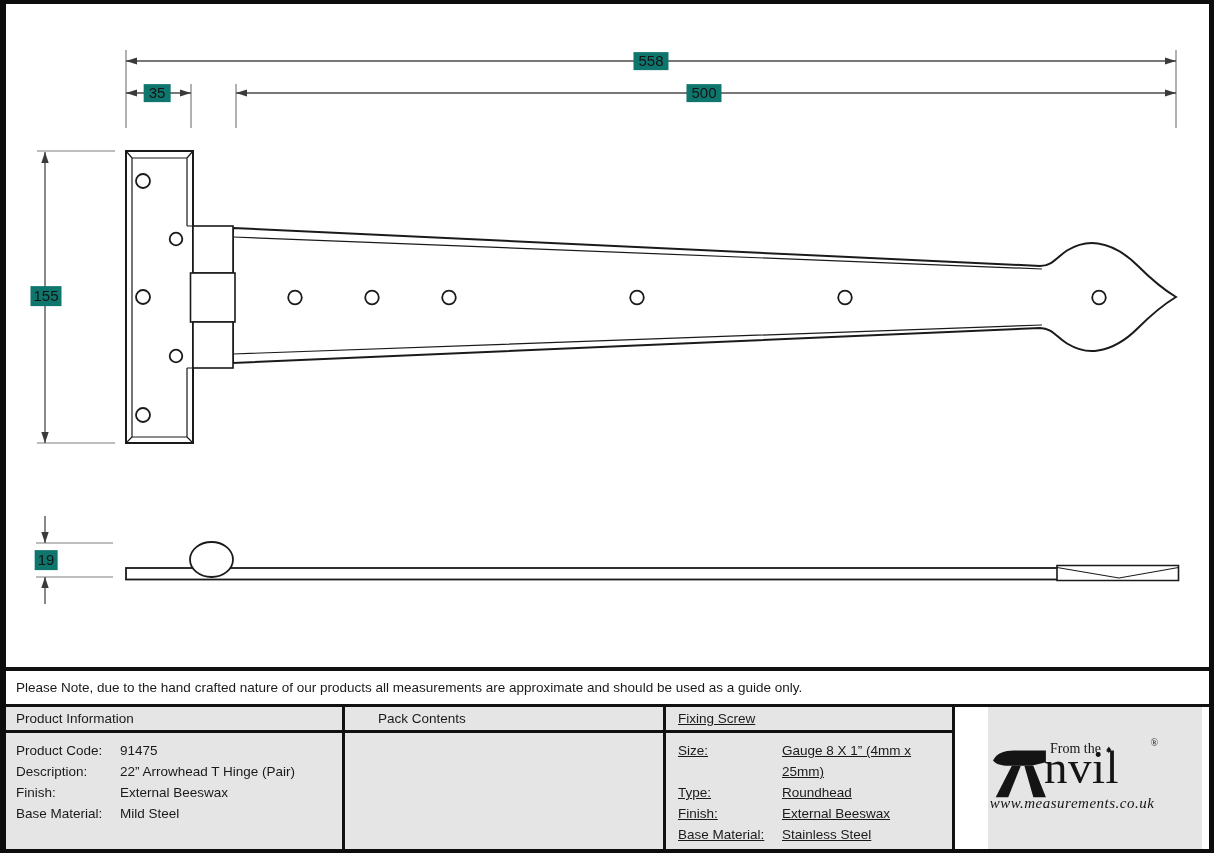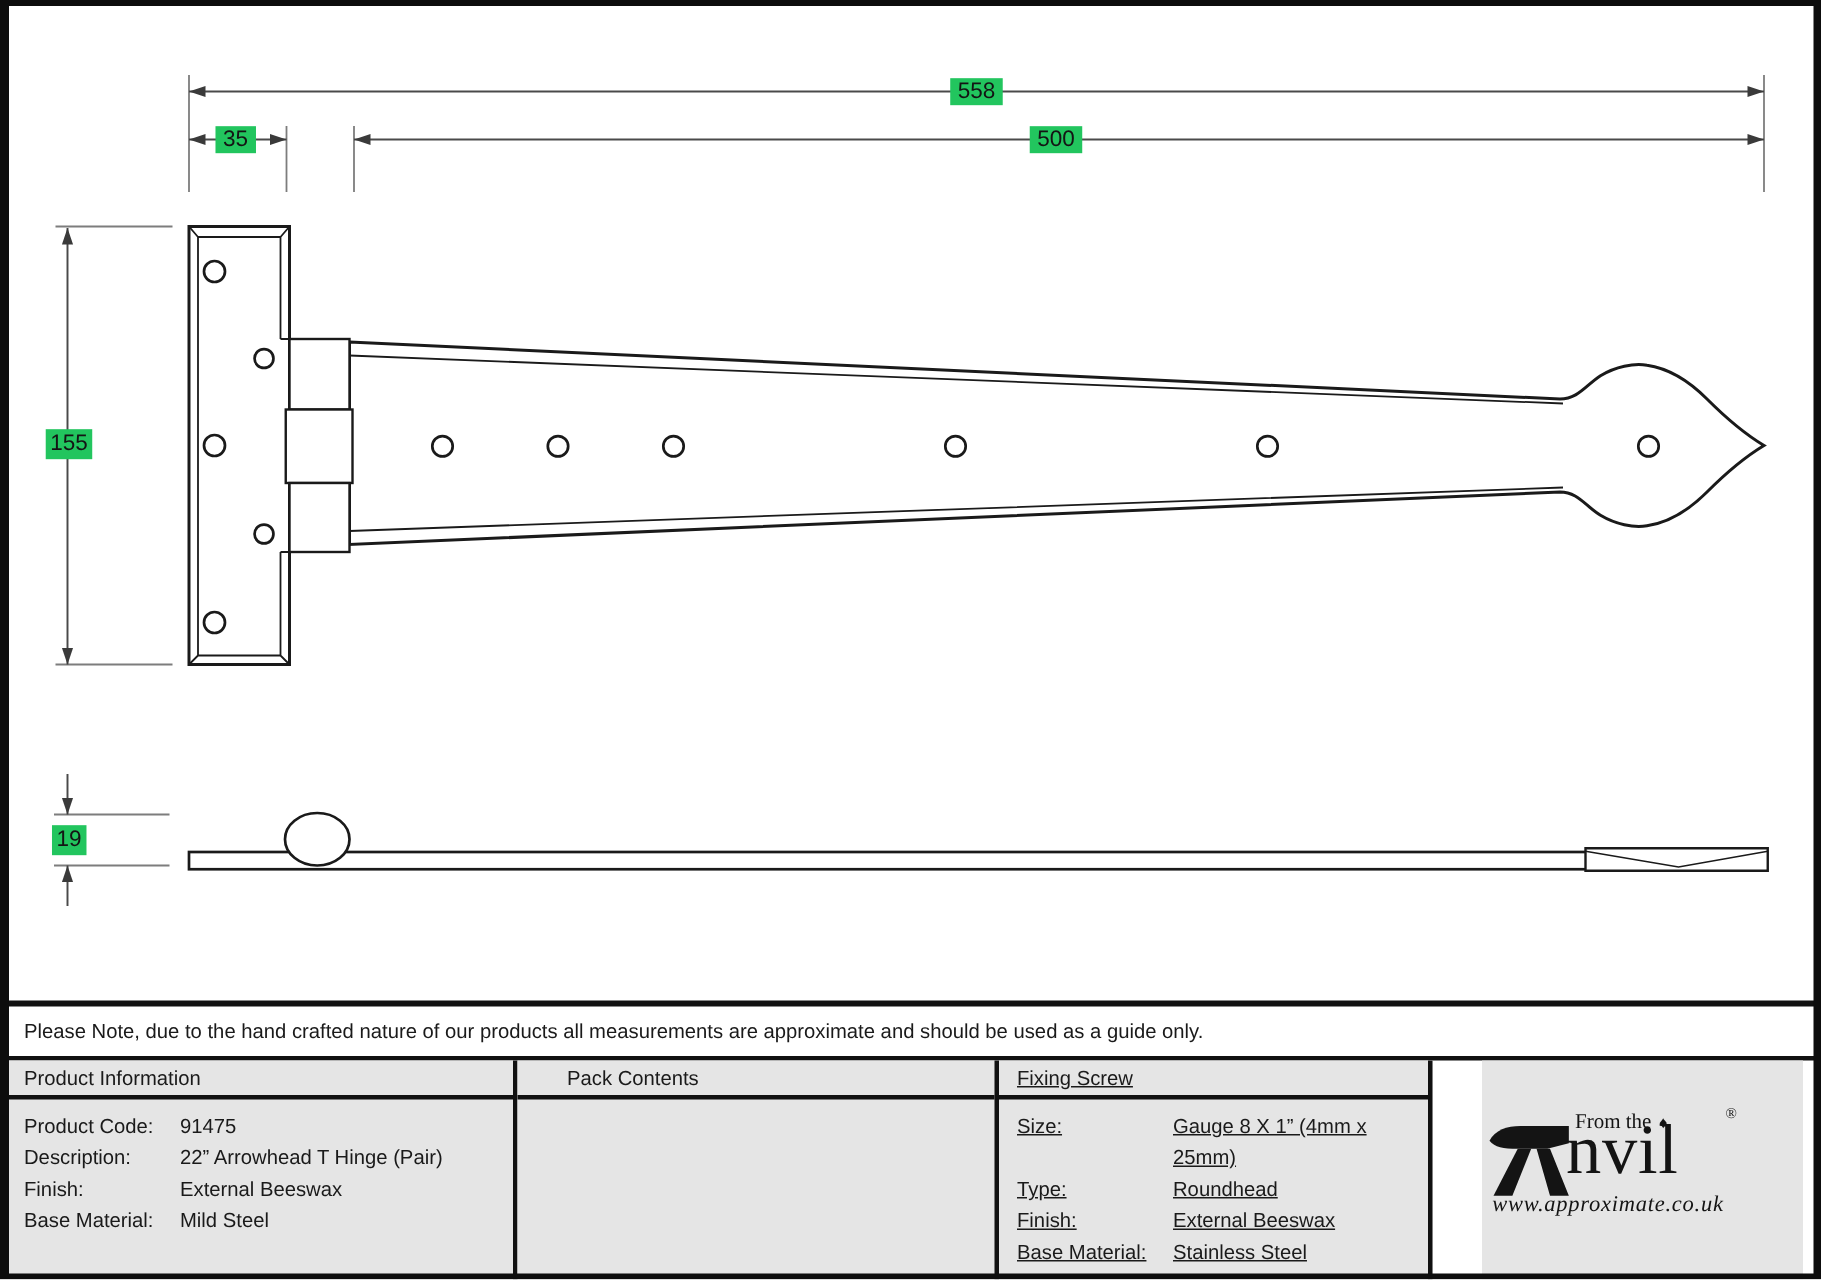--- a/index.html
+++ b/index.html
@@ -14,21 +14,21 @@
   .frame{
     position:absolute;inset:0;
     border-style:solid;border-color:#0d0d0d;
     border-width:4px 5px 4px 6px;
     z-index:30;pointer-events:none;
   }
   svg.drawing{position:absolute;left:0;top:0;z-index:1;}
   .dim{
     position:absolute;z-index:2;
     transform:translate(-50%,-50%);
-    background:#22c55e;
+    background:#0f766e;
     padding:1px 5px;
     font-size:15px;line-height:1.05;
     color:#141414;white-space:nowrap;
   }
   .dim.vertical{padding:2px 3px;}
   .note-row{
     position:absolute;left:0;top:667px;width:1214px;height:40px;
     box-sizing:border-box;
     border-top:4px solid #111;border-bottom:3px solid #111;
     background:#fff;display:flex;align-items:center;
@@ -225,18 +225,18 @@
         <svg class="logo-anvil" width="58" height="52" viewBox="0 0 64 58">
           <path fill="#141414" d="M3 15 C7 7 16 4 26 4 L62 4 L62 17 L46 21 L24 21 C13 21 7 20 3 15 Z"></path>
           <path fill="#141414" d="M24 21 L34 21 L20 56 L6 56 Z"></path>
           <path fill="#141414" d="M38 21 L48 21 L62 56 L48 56 Z"></path>
         </svg>
         <span class="logo-tagline">
           <span>From the</span><span class="logo-diamond">♦</span>
         </span>
         <span class="logo-name">nvil</span>
         <span class="logo-reg">®</span>
-        <div class="logo-site">www.approximate.co.uk</div>
+        <div class="logo-site">www.measurements.co.uk</div>
       </div>
     </div>
 
   </div>
 </div>
 
 </body></html>

